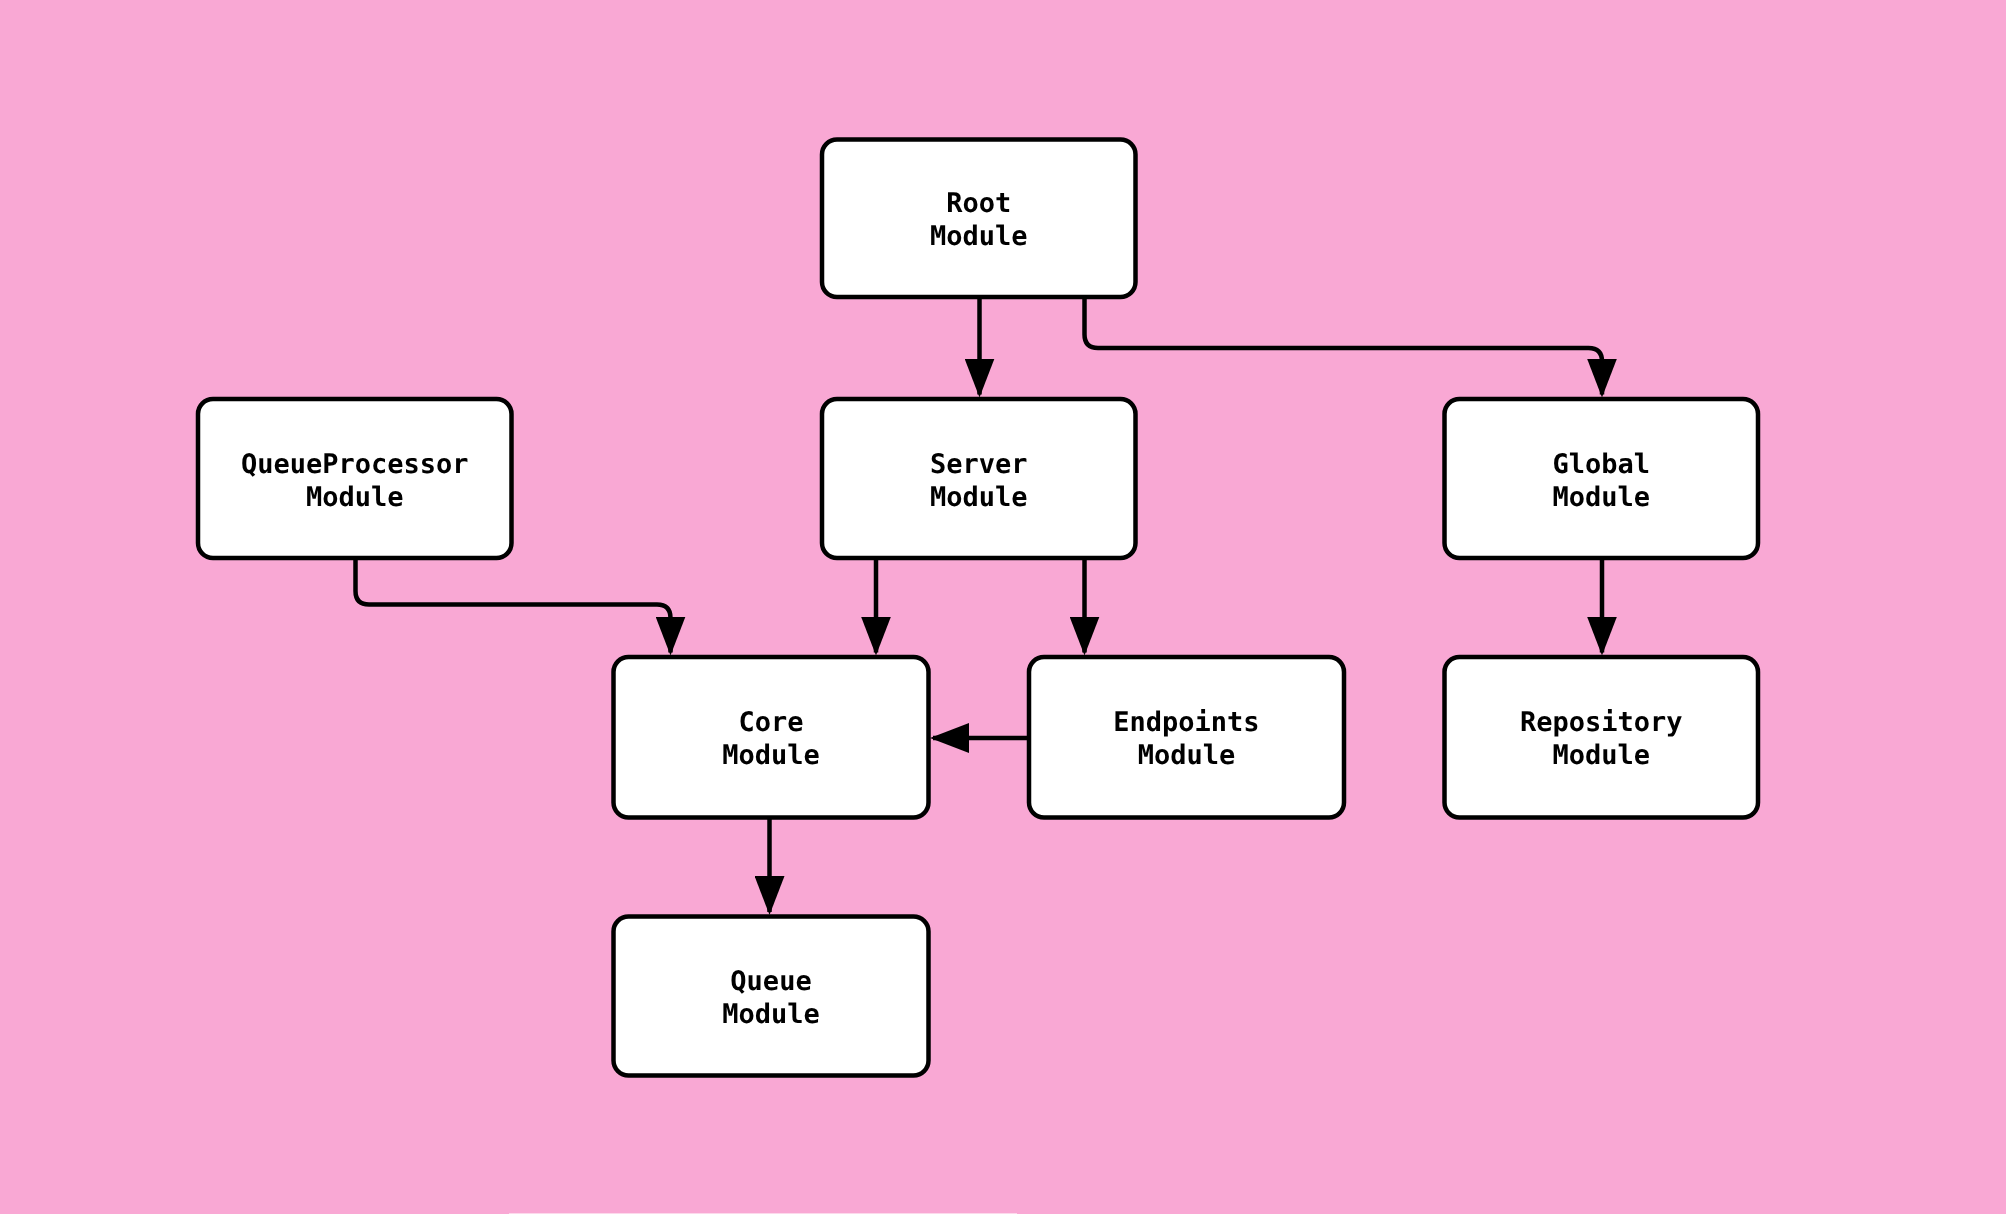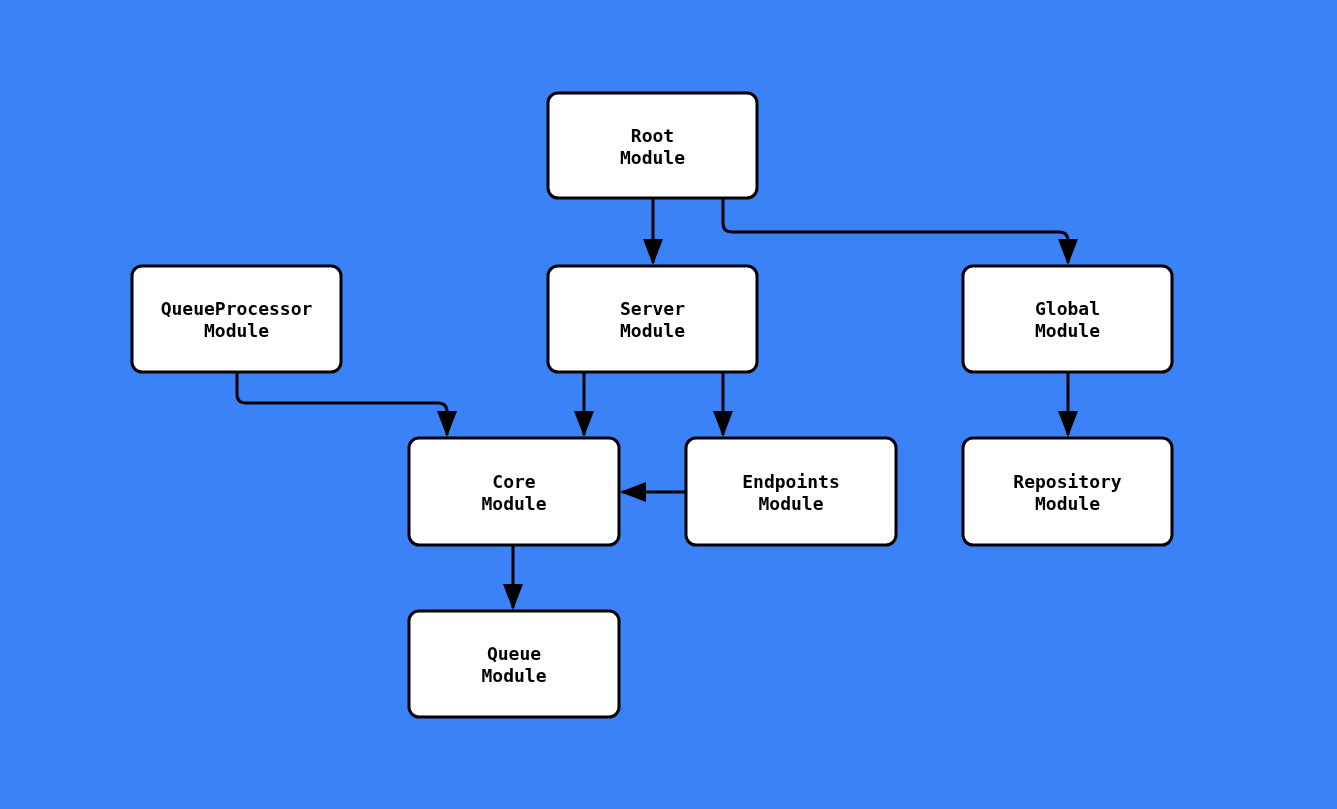--- a/index.html
+++ b/index.html
@@ -7,21 +7,21 @@
     width: 1337px;
     height: 809px;
     background: #ffffff;
     overflow: hidden;
     font-family: "DejaVu Sans Mono", monospace;
   }
   .canvas {
     position: relative;
     width: 1337px;
     height: 809px;
-    background: #3b82f6;
+    background: #f9a8d4;
   }
   svg { display: block; }
   .node-rect {
     fill: #ffffff;
     stroke: #000000;
     stroke-width: 3;
   }
   .node-label {
     fill: #000000;
     font-family: "DejaVu Sans Mono", monospace;

